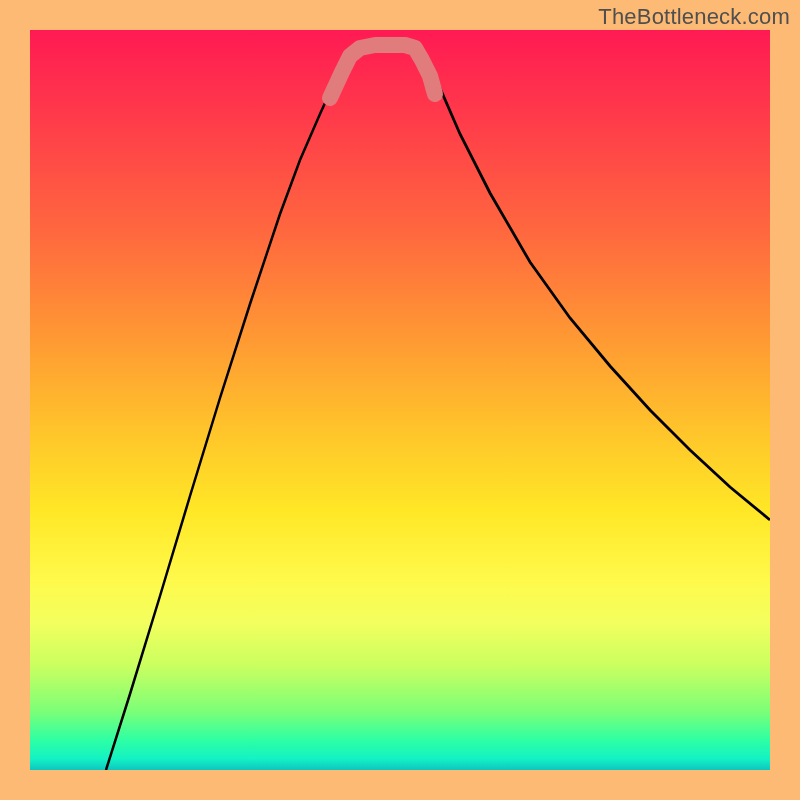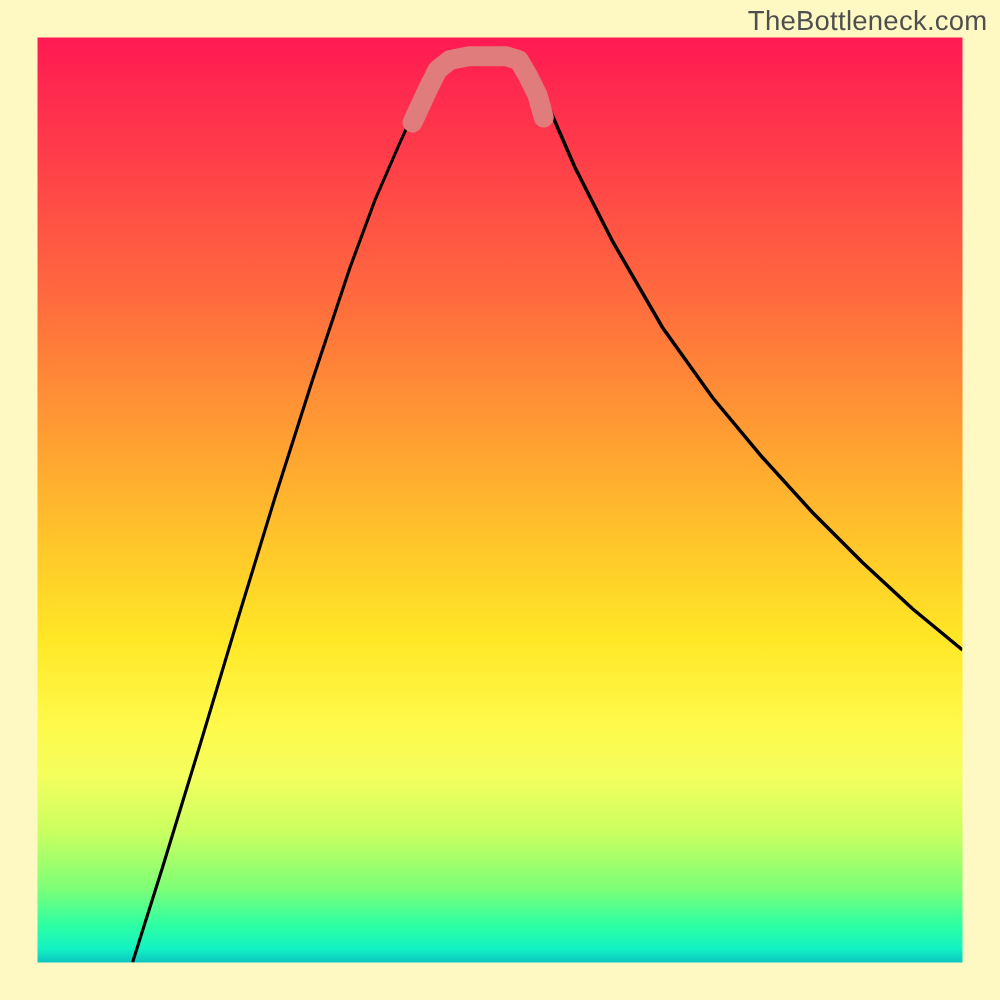--- a/index.html
+++ b/index.html
@@ -8,21 +8,21 @@
     width: 800px;
     height: 800px;
     background: #000;
     overflow: hidden;
     font-family: Arial, Helvetica, sans-serif;
   }
   .frame {
     position: relative;
     width: 800px;
     height: 800px;
-    background: #fef9c3;
+    background: #fdba74;
   }
   .watermark {
     position: absolute;
     top: 4px;
     right: 10px;
     color: #4f4f4f;
     font-size: 22px;
     font-weight: 500;
     letter-spacing: 0.2px;
     z-index: 10;

